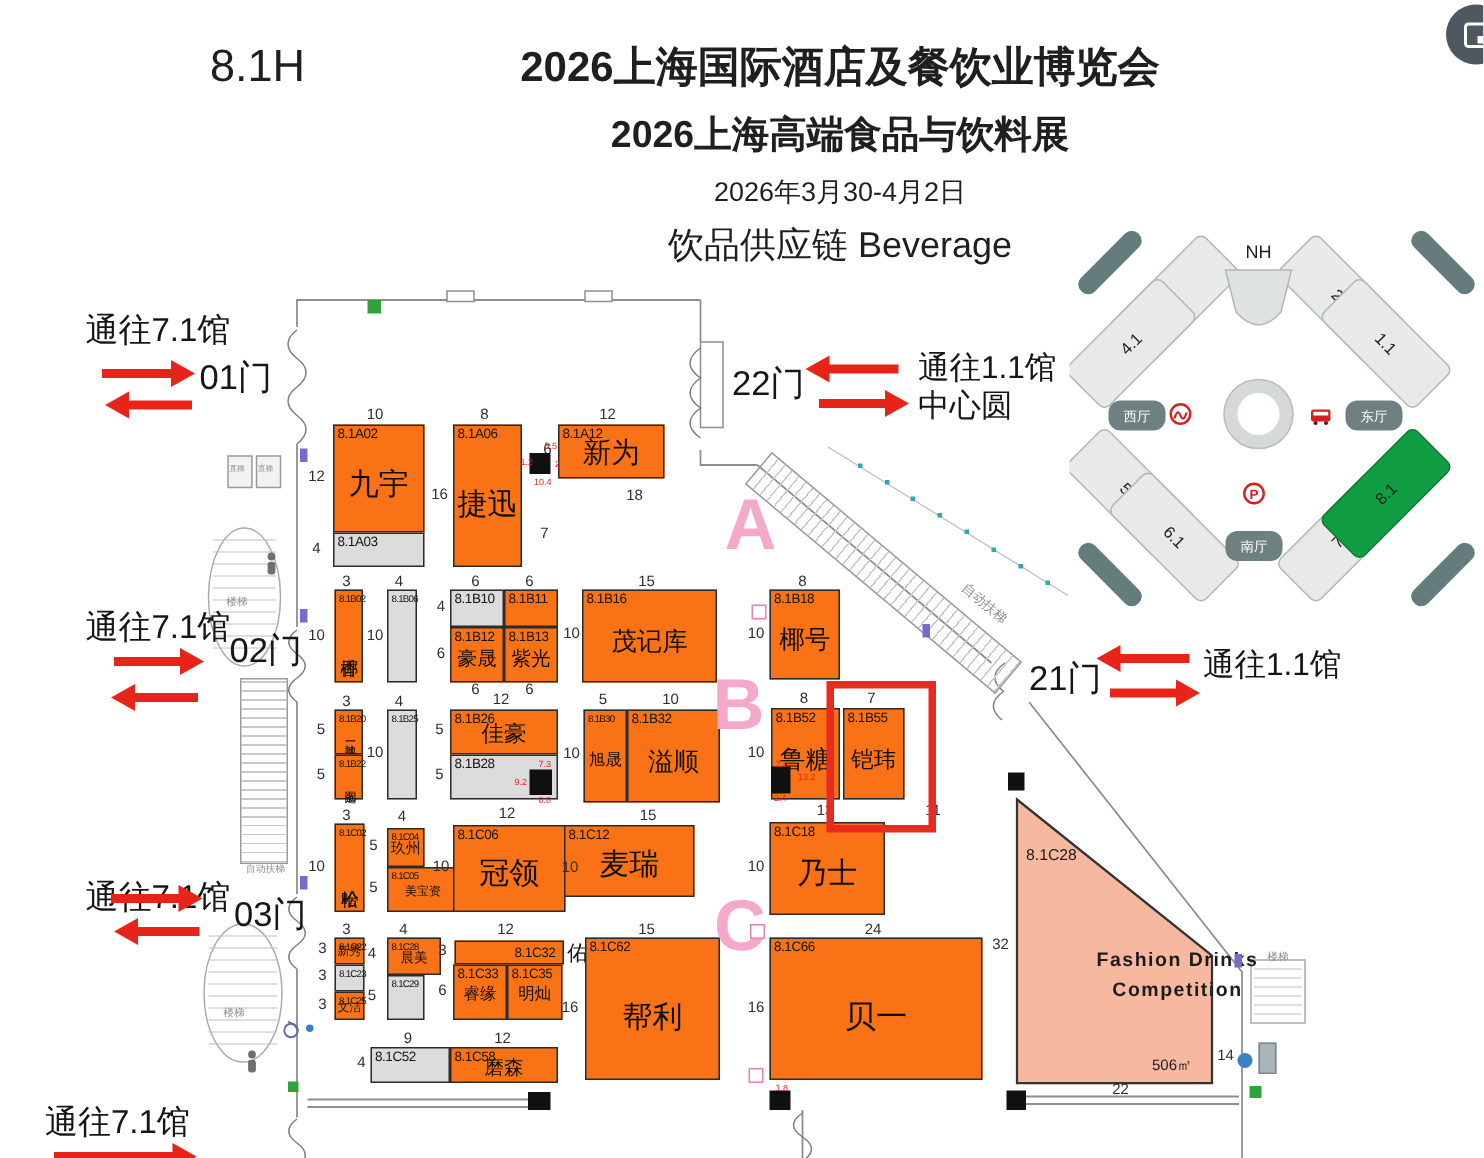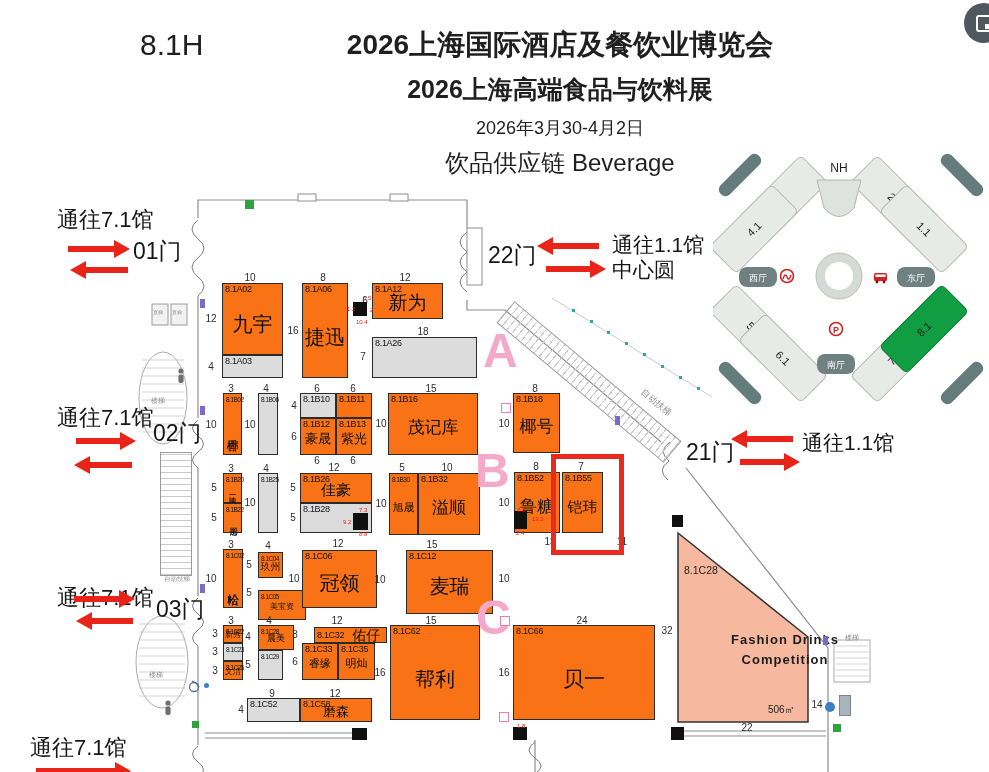--- a/index.html
+++ b/index.html
@@ -205,23 +205,20 @@
         <span class="bid">8.1A03</span>
       </div>
       <div class="booth green" style="left: 302px; top: 283px; width: 46px; height: 95px;">
         <span class="bid">8.1A06</span>
         <span class="bname" style="font-size: 20px;">捷迅</span>
       </div>
       <div class="booth green" style="left: 372px; top: 283px; width: 71px; height: 36px;">
         <span class="bid">8.1A12</span>
         <span class="bname" style="font-size: 19px;">新为</span>
       </div>
-      <div class="booth gray" style="left: 372px; top: 337px; width: 105px; height: 41px;">
-        <span class="bid">8.1A26</span>
-      </div>
       <div class="booth green vert" style="left: 223px; top: 393px; width: 19px; height: 62px;">
         <span class="bid tiny">8.1B02</span>
         <span class="bname" style="font-size: 12px;">香椰</span>
       </div>
       <div class="booth gray" style="left: 258px; top: 393px; width: 20px; height: 62px;">
         <span class="bid tiny">8.1B06</span>
       </div>
       <div class="booth gray" style="left: 300px; top: 393px; width: 36px; height: 25px;">
         <span class="bid">8.1B10</span>
       </div>
@@ -280,51 +277,55 @@
         <span class="bname" style="font-size: 15px;">铠玮</span>
       </div>
       <div class="booth green vert" style="left: 223px; top: 549px; width: 20px; height: 59px;">
         <span class="bid tiny">8.1C02</span>
         <span class="bname" style="font-size: 12px;">松哈</span>
       </div>
       <div class="booth green" style="left: 258px; top: 552px; width: 25px; height: 26px;">
         <span class="bid tiny">8.1C04</span>
         <span class="bname" style="font-size: 10px;">玖州</span>
       </div>
-      <div class="booth green" style="left: 258px; top: 590px; width: 48px; height: 30px;">
+      <div class="booth green" style="left: 258px; top: 578px; width: 48px; height: 30px;">
         <span class="bid tiny">8.1C05</span>
         <span class="bname" style="font-size: 8px;">美宝资</span>
       </div>
       <div class="booth green" style="left: 302px; top: 550px; width: 75px; height: 58px;">
         <span class="bid">8.1C06</span>
         <span class="bname" style="font-size: 20px;">冠领</span>
       </div>
-      <div class="booth green" style="left: 406px; top: 550px; width: 87px; height: 64px;">
+      <div class="booth green" style="left: 376px; top: 550px; width: 87px; height: 48px;">
         <span class="bid">8.1C12</span>
         <span class="bname" style="font-size: 20px;">麦瑞</span>
+      </div>
+      <div class="booth green" style="left: 513px; top: 548px; width: 77px; height: 62px;">
+        <span class="bid">8.1C18</span>
+        <span class="bname" style="font-size: 20px;">乃士</span>
       </div>
       <div class="booth green" style="left: 223px; top: 625px; width: 20px; height: 18px;">
         <span class="bid tiny">8.1C22</span>
         <span class="bname" style="font-size: 8px;">新秀</span>
       </div>
       <div class="booth gray" style="left: 223px; top: 643px; width: 20px; height: 18px;">
         <span class="bid tiny">8.1C23</span>
       </div>
       <div class="booth green" style="left: 223px; top: 661px; width: 20px; height: 19px;">
         <span class="bid tiny">8.1C25</span>
         <span class="bname" style="font-size: 8px;">文洁</span>
       </div>
       <div class="booth green" style="left: 258px; top: 625px; width: 36px; height: 25px;">
         <span class="bid tiny">8.1C28</span>
         <span class="bname" style="font-size: 9px;">晨美</span>
       </div>
       <div class="booth gray" style="left: 258px; top: 650px; width: 25px; height: 30px;">
         <span class="bid tiny">8.1C29</span>
       </div>
-      <div class="booth green inline" style="left: 314px; top: 627px; width: 73px; height: 16px;">
+      <div class="booth green inline" style="left: 303px; top: 627px; width: 73px; height: 16px; padding-left: 37px;">
         <span class="bid">8.1C32</span>
         <span class="bname" style="font-size: 14px;">佑仔</span>
       </div>
       <div class="booth green" style="left: 302px; top: 643px; width: 36px; height: 37px;">
         <span class="bid">8.1C33</span>
         <span class="bname" style="font-size: 11px;">睿缘</span>
       </div>
       <div class="booth green" style="left: 338px; top: 643px; width: 37px; height: 37px;">
         <span class="bid">8.1C35</span>
         <span class="bname" style="font-size: 11px;">明灿</span>

